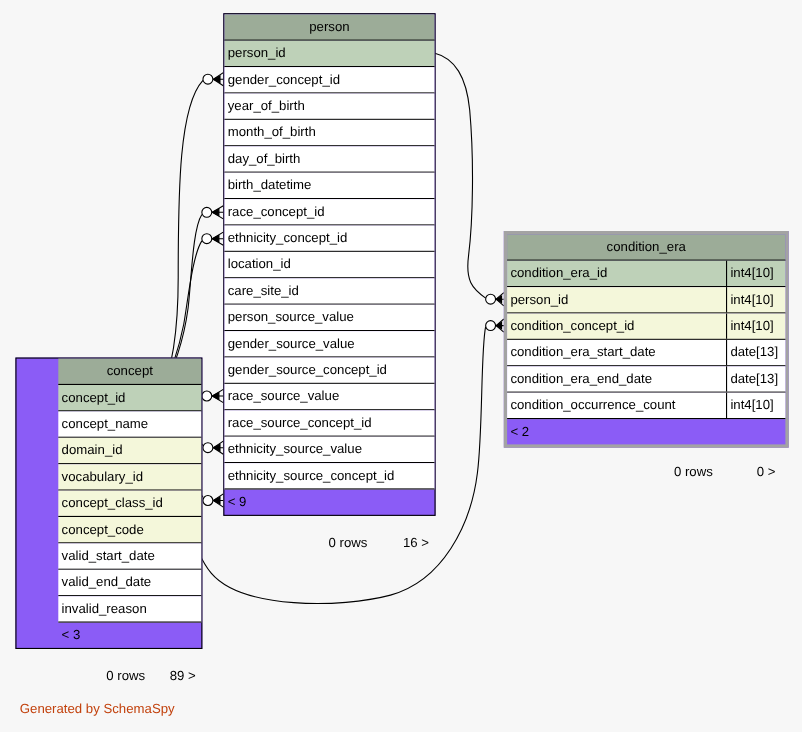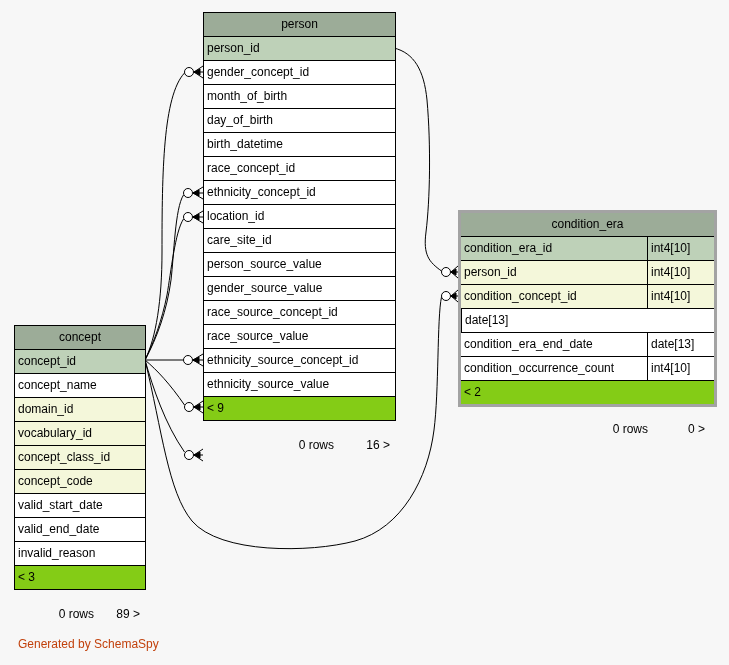--- a/index.html
+++ b/index.html
@@ -4,36 +4,36 @@
 <style>
   html,body{margin:0;padding:0;}
   body{
     width:729px;height:665px;position:relative;
     background:#f7f7f7;
     font-family:"Liberation Sans", sans-serif;
     font-size:12px;color:#000;overflow:hidden;
   }
   svg.rels{position:absolute;left:0;top:0;z-index:1;pointer-events:none;}
   .tbl{
-    position:absolute;z-index:2;background:#84cc16;
+    position:absolute;z-index:2;background:#8b5cf6;
     border:1px solid #000;
   }
   .tbl.focus{border:3px solid #a3a3a3;}
   .hdr{
     height:24px;line-height:23px;box-sizing:border-box;
     background:#9cac98;border-bottom:1px solid #000;
     text-align:center;
   }
   .row{
     height:24px;line-height:23px;box-sizing:border-box;
     border-bottom:1px solid #000;
     display:flex;background:#fff;
   }
   .row .cname{flex:1;padding-left:3px;white-space:nowrap;overflow:hidden;}
-  .row .ctype{width:67px;border-left:1px solid #000;padding-left:3px;box-sizing:border-box;white-space:nowrap;}
+  .row .ctype{width:54px;border-left:1px solid #000;padding-left:3px;box-sizing:border-box;white-space:nowrap;}
   .row.pk{background:#bed1b8;}
   .row.idx{background:#f4f7da;}
   .ftr{display:flex;height:23px;line-height:22px;box-sizing:border-box;}
   .ftr .fc{box-sizing:border-box;white-space:nowrap;}
   .ftr .fc1{padding-left:3px;text-align:left;}
   .ftr .fc2,.ftr .fc3{border-left:1px solid #000;text-align:right;padding-right:3px;margin-top:37px;}
   
   .t-person .fc1{width:66px}.t-person .fc2{width:67px}.t-person .fc3{width:56px}
   .t-concept .fc1{width:29px}.t-concept .fc2{width:53px}.t-concept .fc3{width:46px}
   .t-cera .fc1{width:87px}.t-cera .fc2{width:103px}.t-cera .fc3{width:57px}
@@ -101,20 +101,23 @@
 
 <div class="tbl t-person" style="left:203px;top:12px;width:191px;">
   <div class="hdr">person</div>
   <div class="row pk">
       <span class="cname">person_id</span>
     </div>
   <div class="row">
       <span class="cname">gender_concept_id</span>
     </div>
   <div class="row">
+      <span class="cname">year_of_birth</span>
+    </div>
+  <div class="row">
       <span class="cname">month_of_birth</span>
     </div>
   <div class="row">
       <span class="cname">day_of_birth</span>
     </div>
   <div class="row">
       <span class="cname">birth_datetime</span>
     </div>
   <div class="row">
       <span class="cname">race_concept_id</span>
@@ -128,39 +131,42 @@
   <div class="row">
       <span class="cname">care_site_id</span>
     </div>
   <div class="row">
       <span class="cname">person_source_value</span>
     </div>
   <div class="row">
       <span class="cname">gender_source_value</span>
     </div>
   <div class="row">
+      <span class="cname">gender_source_concept_id</span>
+    </div>
+  <div class="row">
+      <span class="cname">race_source_value</span>
+    </div>
+  <div class="row">
       <span class="cname">race_source_concept_id</span>
     </div>
   <div class="row">
-      <span class="cname">race_source_value</span>
+      <span class="cname">ethnicity_source_value</span>
     </div>
   <div class="row">
       <span class="cname">ethnicity_source_concept_id</span>
-    </div>
-  <div class="row">
-      <span class="cname">ethnicity_source_value</span>
     </div>
   <div class="ftr">
     <span class="fc fc1">&lt; 9</span>
     <span class="fc fc2">0 rows</span>
     <span class="fc fc3">16 &gt;</span>
   </div>
 </div>
 
-<div class="tbl t-concept" style="left:14px;top:325px;width:130px;">
+<div class="tbl t-concept" style="left:14px;top:325px;width:130px;padding-left:38px;">
   <div class="hdr">concept</div>
   <div class="row pk">
       <span class="cname">concept_id</span>
     </div>
   <div class="row">
       <span class="cname">concept_name</span>
     </div>
   <div class="row idx">
       <span class="cname">domain_id</span>
     </div>
@@ -197,20 +203,21 @@
   </div>
   <div class="row idx">
     <span class="cname">person_id</span>
     <span class="ctype">int4[10]</span>
   </div>
   <div class="row idx">
     <span class="cname">condition_concept_id</span>
     <span class="ctype">int4[10]</span>
   </div>
   <div class="row">
+    <span class="cname">condition_era_start_date</span>
     <span class="ctype">date[13]</span>
   </div>
   <div class="row">
     <span class="cname">condition_era_end_date</span>
     <span class="ctype">date[13]</span>
   </div>
   <div class="row">
     <span class="cname">condition_occurrence_count</span>
     <span class="ctype">int4[10]</span>
   </div>

